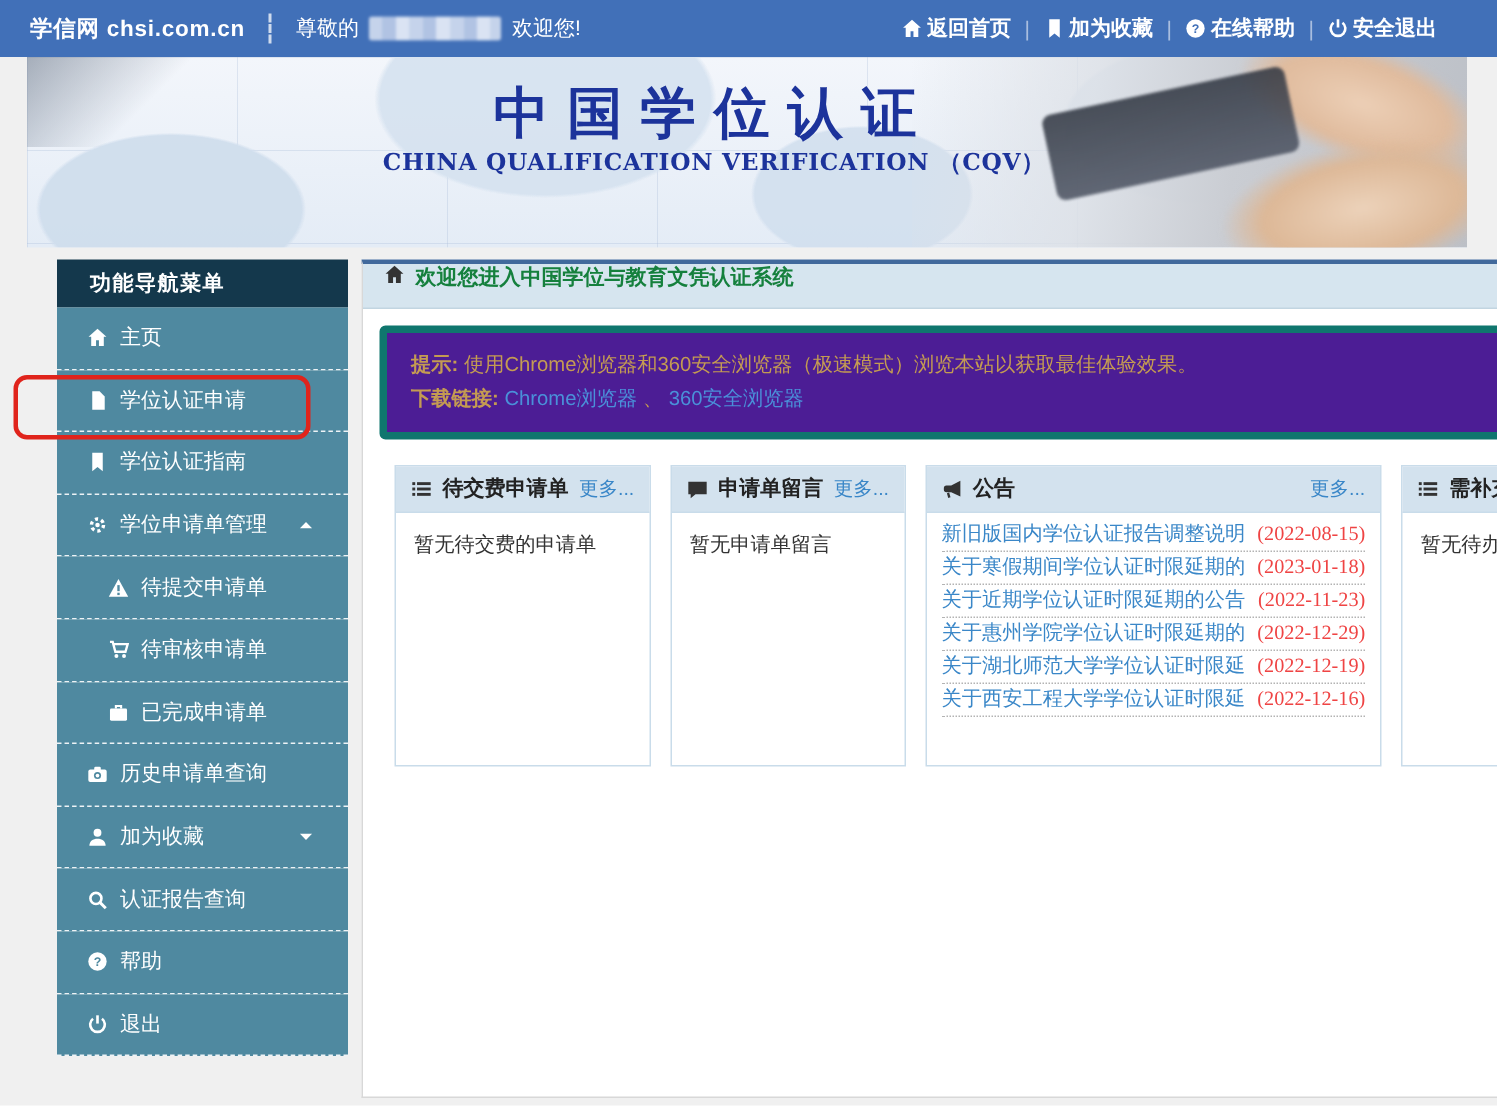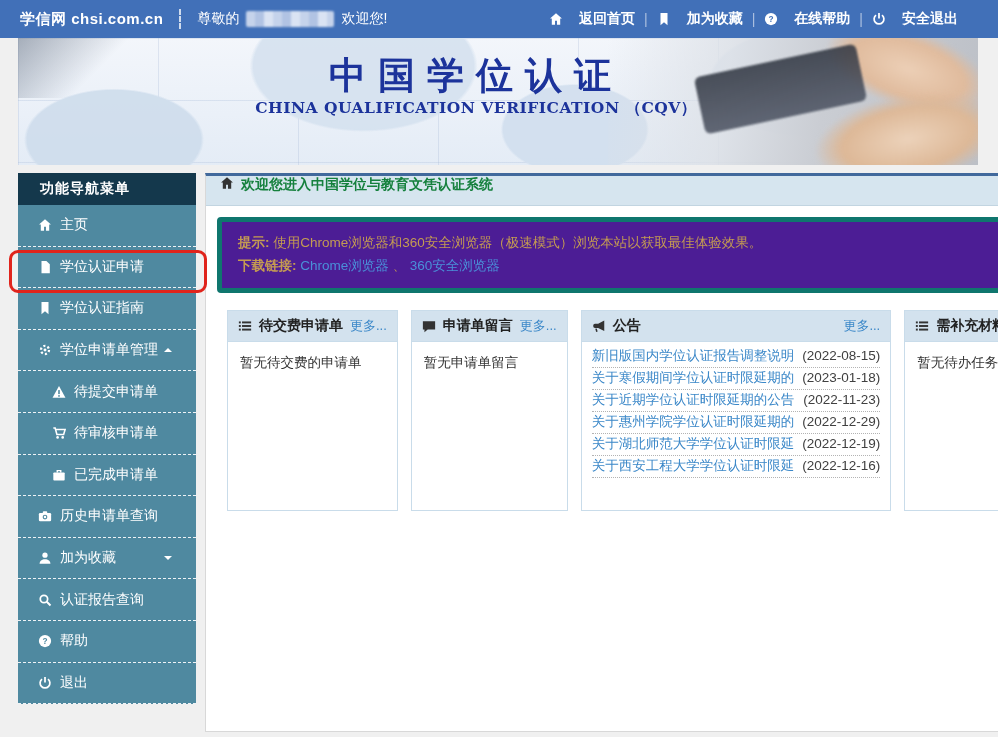--- a/index.html
+++ b/index.html
@@ -25,21 +25,21 @@
   .tb-divider { height:20px; border-left:2px dashed rgba(255,255,255,.75); margin:0 16px; }
   .greeting { display:flex; align-items:center; gap:7px; }
   .redacted {
     width:88px; height:16px; border-radius:2px;
     background:
       repeating-linear-gradient(90deg,#cdd9ee 0 9px,#b7c8e6 9px 18px,#e3eaf7 18px 27px),
       #c6d3ea;
     filter:blur(1.1px); opacity:.95;
   }
   .tb-right { margin-left:auto; display:flex; align-items:center; gap:9px; }
-  .tb-link { display:flex; align-items:center; gap:16px; color:#fff; cursor:pointer; font-weight:bold; }
+  .tb-link { display:flex; align-items:center; gap:3px; color:#fff; cursor:pointer; font-weight:bold; }
   .tb-sep { color:rgba(255,255,255,.55); }
 
   
   .banner {
     position:relative; margin:0 20px 0 18px; height:127px; overflow:hidden;
     background:linear-gradient(180deg,#f3f6fb 0%, #e4ecf6 100%);
   }
   .banner-map {
     position:absolute; inset:0; opacity:.85; filter:blur(.5px);
     background:
@@ -80,21 +80,21 @@
     font-size:37px; letter-spacing:12px; line-height:1.25;
   }
   .banner-sub {
     font-family:"DejaVu Serif","Liberation Serif",serif; font-weight:bold;
     font-size:15.5px; letter-spacing:0.5px;
   }
 
   
   .content { position:relative; display:flex; align-items:flex-start; margin:8px 20px 0 18px; }
 
-  .sidebar { width:178px; flex:none; }
+  .sidebar { width:194px; flex:none;margin-left:20px; }
   .sb-header {
     height:32px; background:#14384c; color:#fff; font-weight:bold; font-size:14px;
     display:flex; align-items:center; padding-left:22px; letter-spacing:1px;
   }
   .sb-item {
     height:41.6px; background:#4f89a0; --hole:#4f89a0; color:#fff;
     display:flex; align-items:center; padding:0 13px 0 20px; font-size:14px;
     border-bottom:1px dashed rgba(255,255,255,.9); cursor:pointer; white-space:nowrap;
   }
   .sb-item.sub { padding-left:34px; }
@@ -137,21 +137,21 @@
   .panel-title { font-weight:bold; font-size:14px; white-space:nowrap; }
   .panel-more { margin-left:auto; color:#3a87c8; font-size:13px; cursor:pointer; white-space:nowrap; }
   .panel-b { min-height:168px; padding:12px; font-size:13.5px; color:#333; }
   .panel-b.list { padding:4px 10px; }
 
   .ann-row {
     display:flex; justify-content:space-between; align-items:center;
     padding:2.5px 0; border-bottom:1px dotted #b3b3b3; font-size:13.5px; line-height:16px;
   }
   .ann-link { color:#3a87c8; cursor:pointer; overflow:hidden; white-space:nowrap; }
-  .ann-date { color:#404040; margin-left:8px; white-space:nowrap; }
+  .ann-date { color:#ef4444; margin-left:8px; white-space:nowrap;font-family:Liberation Serif, serif; }
 </style>
 </head>
 <body>
 
 <div class="topbar">
   <span class="brand">学信网 chsi.com.cn</span>
   <span class="tb-divider"></span>
   <span class="greeting">
     <span>尊敬的</span>
     <span class="redacted"></span>

